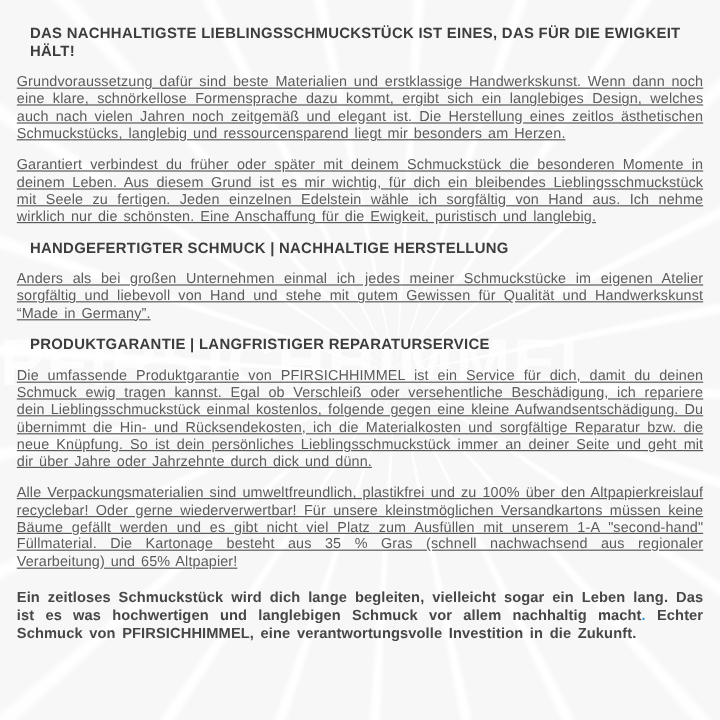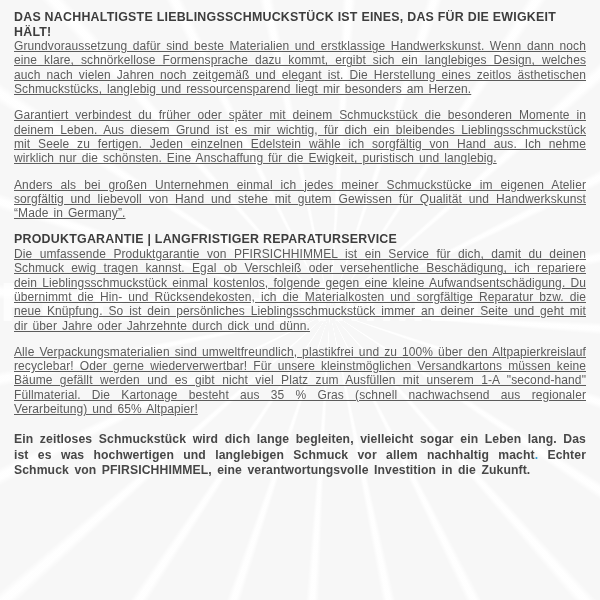--- a/index.html
+++ b/index.html
@@ -41,21 +41,21 @@
     white-space:nowrap;
     pointer-events:none;
   }
   .content{
     position:relative;
     z-index:2;
     padding:10px 14px 0 14px;
   }
   section{margin:0 0 12px 0;}
   h2{
-    margin:0;
+    margin:11px;
     font-size:12.4px;
     line-height:14.6px;
     font-weight:700;
     letter-spacing:0.25px;
     color:var(--heading-text);
   }
   p.body{
     margin:0;
     font-size:12px;
     line-height:14.3px;
@@ -91,20 +91,21 @@
     <section>
       <h2>DAS NACHHALTIGSTE LIEBLINGSSCHMUCKSTÜCK IST EINES, DAS FÜR DIE EWIGKEIT HÄLT!</h2>
       <p class="body">Grundvoraussetzung dafür sind beste Materialien und erstklassige Handwerkskunst. Wenn dann noch eine klare, schnörkellose Formensprache dazu kommt, ergibt sich ein langlebiges Design, welches auch nach vielen Jahren noch zeitgemäß und elegant ist. Die Herstellung eines zeitlos ästhetischen Schmuckstücks, langlebig und ressourcensparend liegt mir besonders am Herzen.</p>
     </section>
 
     <section>
       <p class="body">Garantiert verbindest du früher oder später mit deinem Schmuckstück die besonderen Momente in deinem Leben. Aus diesem Grund ist es mir wichtig, für dich ein bleibendes Lieblingsschmuckstück mit Seele zu fertigen. Jeden einzelnen Edelstein wähle ich sorgfältig von Hand aus. Ich nehme wirklich nur die schönsten. Eine Anschaffung für die Ewigkeit, puristisch und langlebig.</p>
     </section>
 
     <section>
+      <h2>HANDGEFERTIGTER SCHMUCK | NACHHALTIGE HERSTELLUNG</h2>
       <p class="body">Anders als bei großen Unternehmen einmal ich jedes meiner Schmuckstücke im eigenen Atelier sorgfältig und liebevoll von Hand und stehe mit gutem Gewissen für Qualität und Handwerkskunst “Made in Germany”.</p>
     </section>
 
     <section>
       <h2>PRODUKTGARANTIE | LANGFRISTIGER REPARATURSERVICE</h2>
       <p class="body">Die umfassende Produktgarantie von PFIRSICHHIMMEL ist ein Service für dich, damit du deinen Schmuck ewig tragen kannst. Egal ob Verschleiß oder versehentliche Beschädigung, ich repariere dein Lieblingsschmuckstück einmal kostenlos, folgende gegen eine kleine Aufwandsentschädigung. Du übernimmt die Hin- und Rücksendekosten, ich die Materialkosten und sorgfältige Reparatur bzw. die neue Knüpfung. So ist dein persönliches Lieblingsschmuckstück immer an deiner Seite und geht mit dir über Jahre oder Jahrzehnte durch dick und dünn.</p>
     </section>
 
     <section>
       <p class="body">Alle Verpackungsmaterialien sind umweltfreundlich, plastikfrei und zu 100% über den Altpapierkreislauf recyclebar! Oder gerne wiederverwertbar! Für unsere kleinstmöglichen Versandkartons müssen keine Bäume gefällt werden und es gibt nicht viel Platz zum Ausfüllen mit unserem 1-A "second-hand" Füllmaterial. Die Kartonage besteht aus 35 % Gras (schnell nachwachsend aus regionaler Verarbeitung) und 65% Altpapier!</p>

